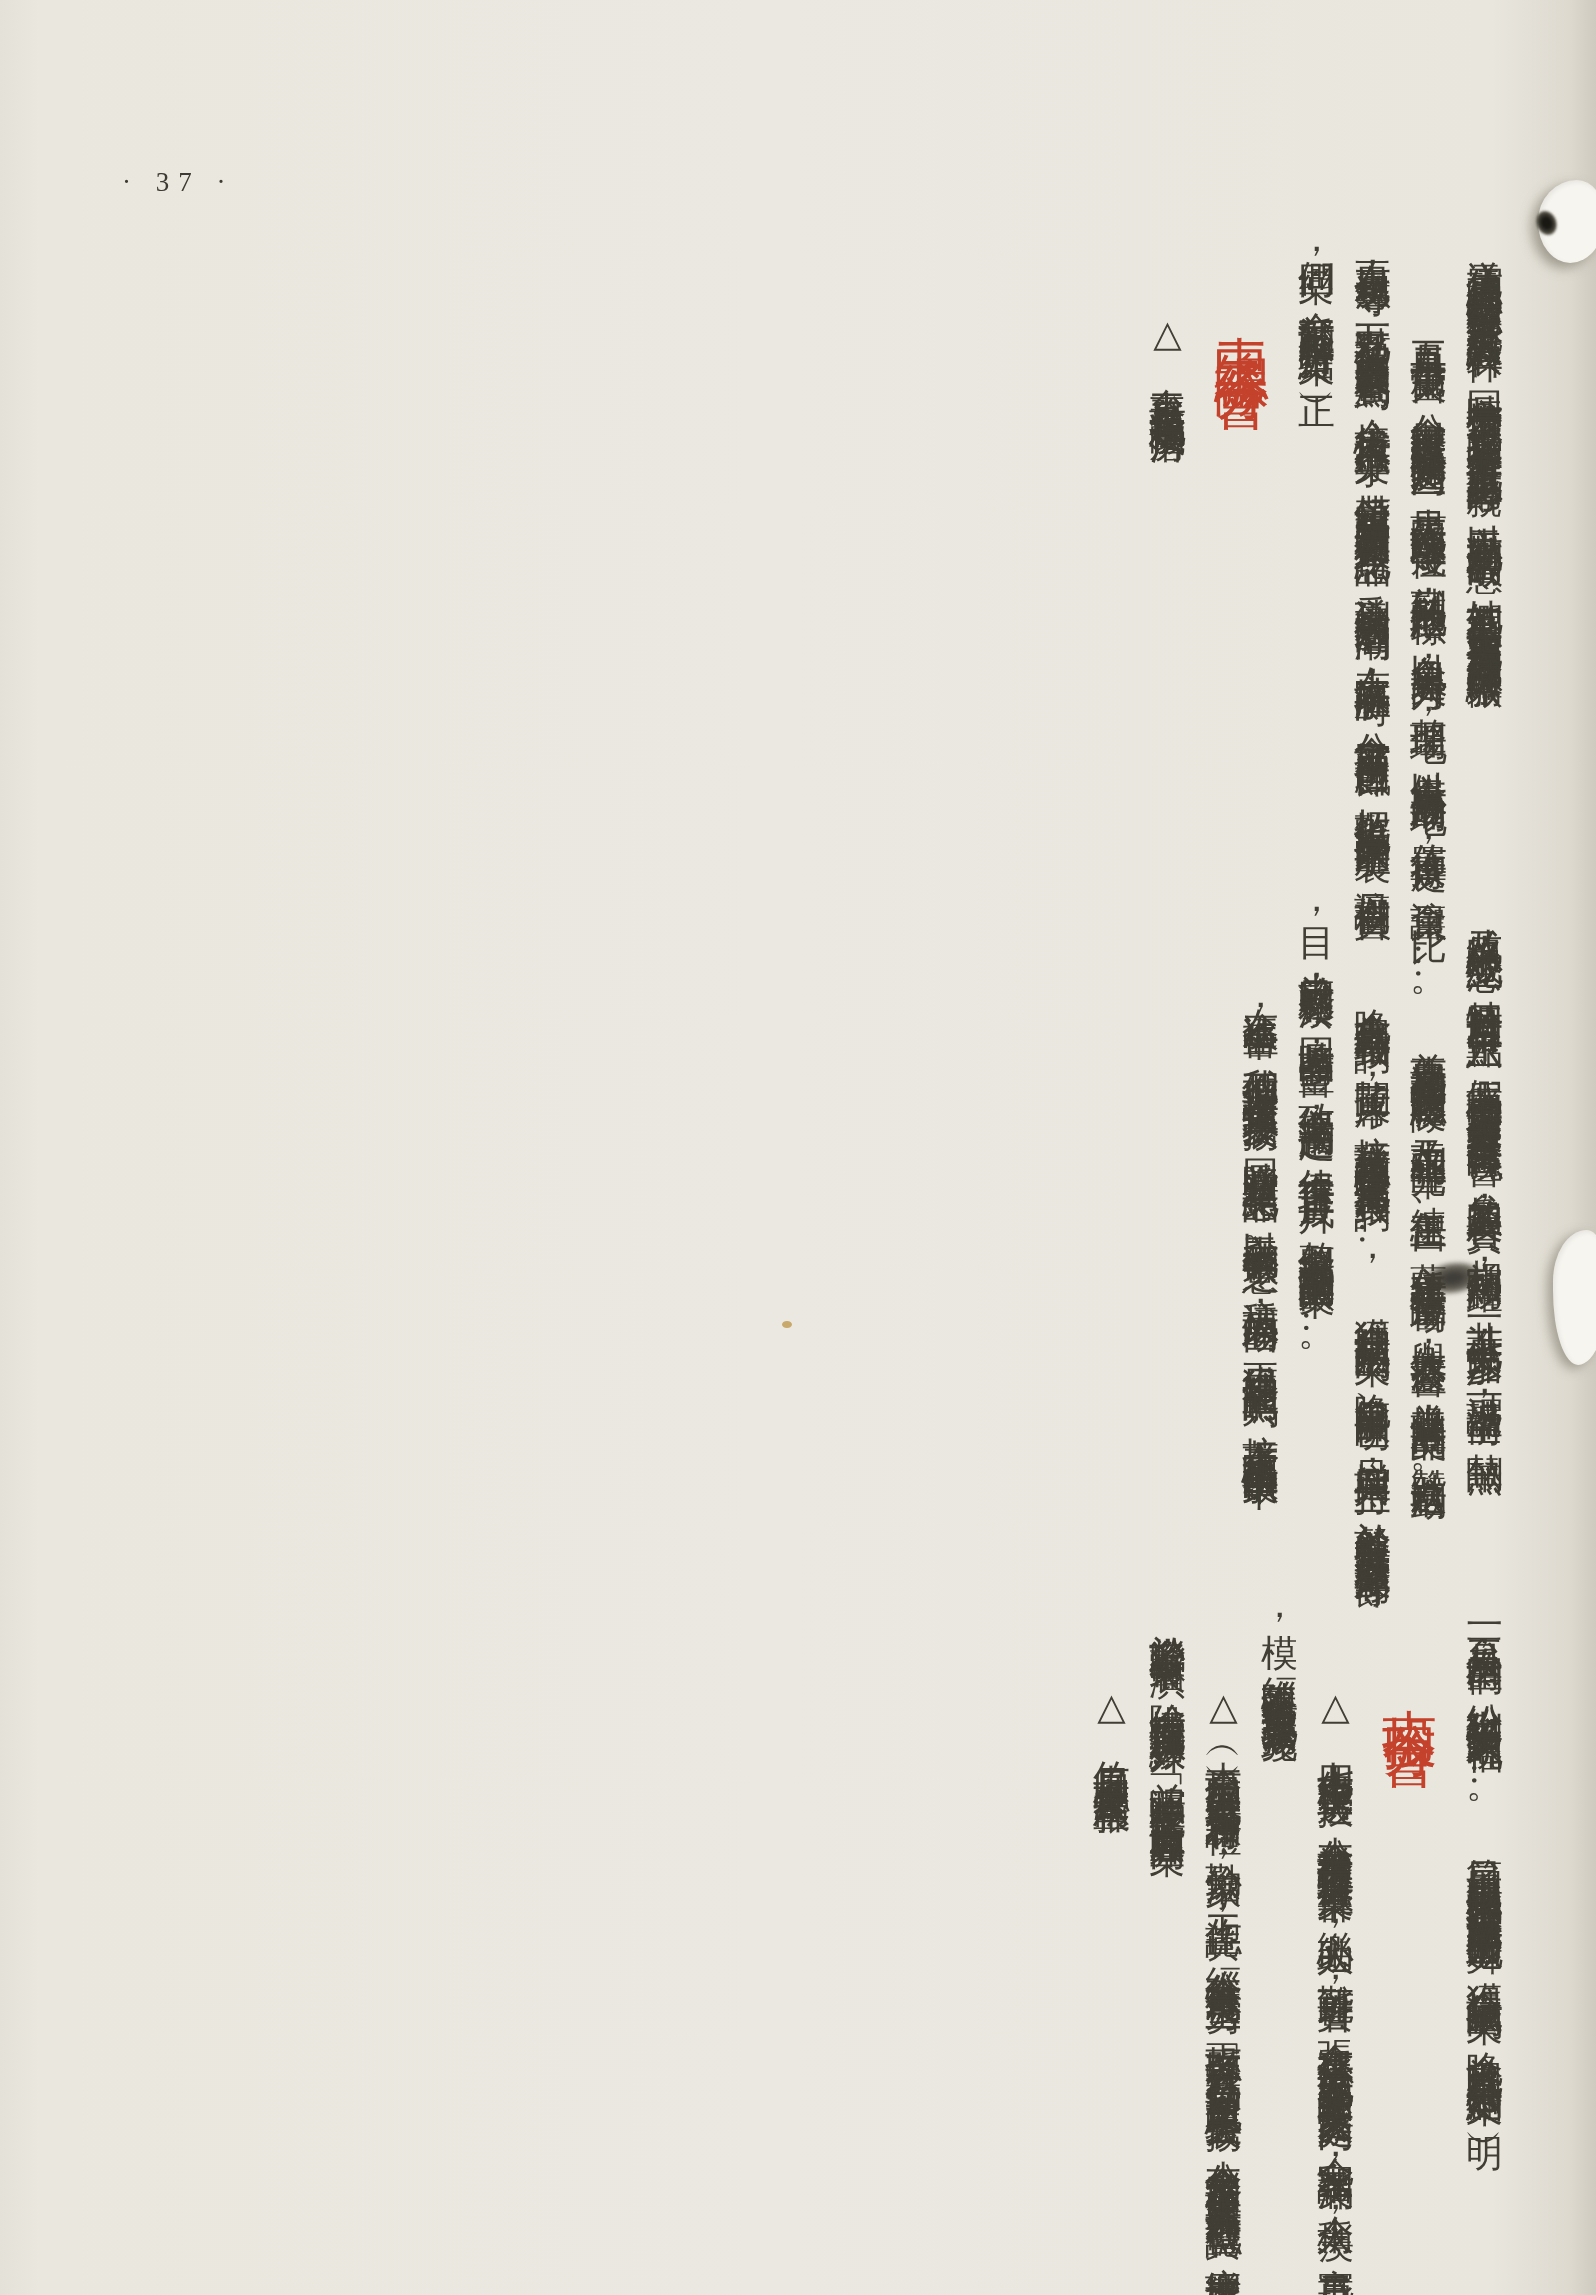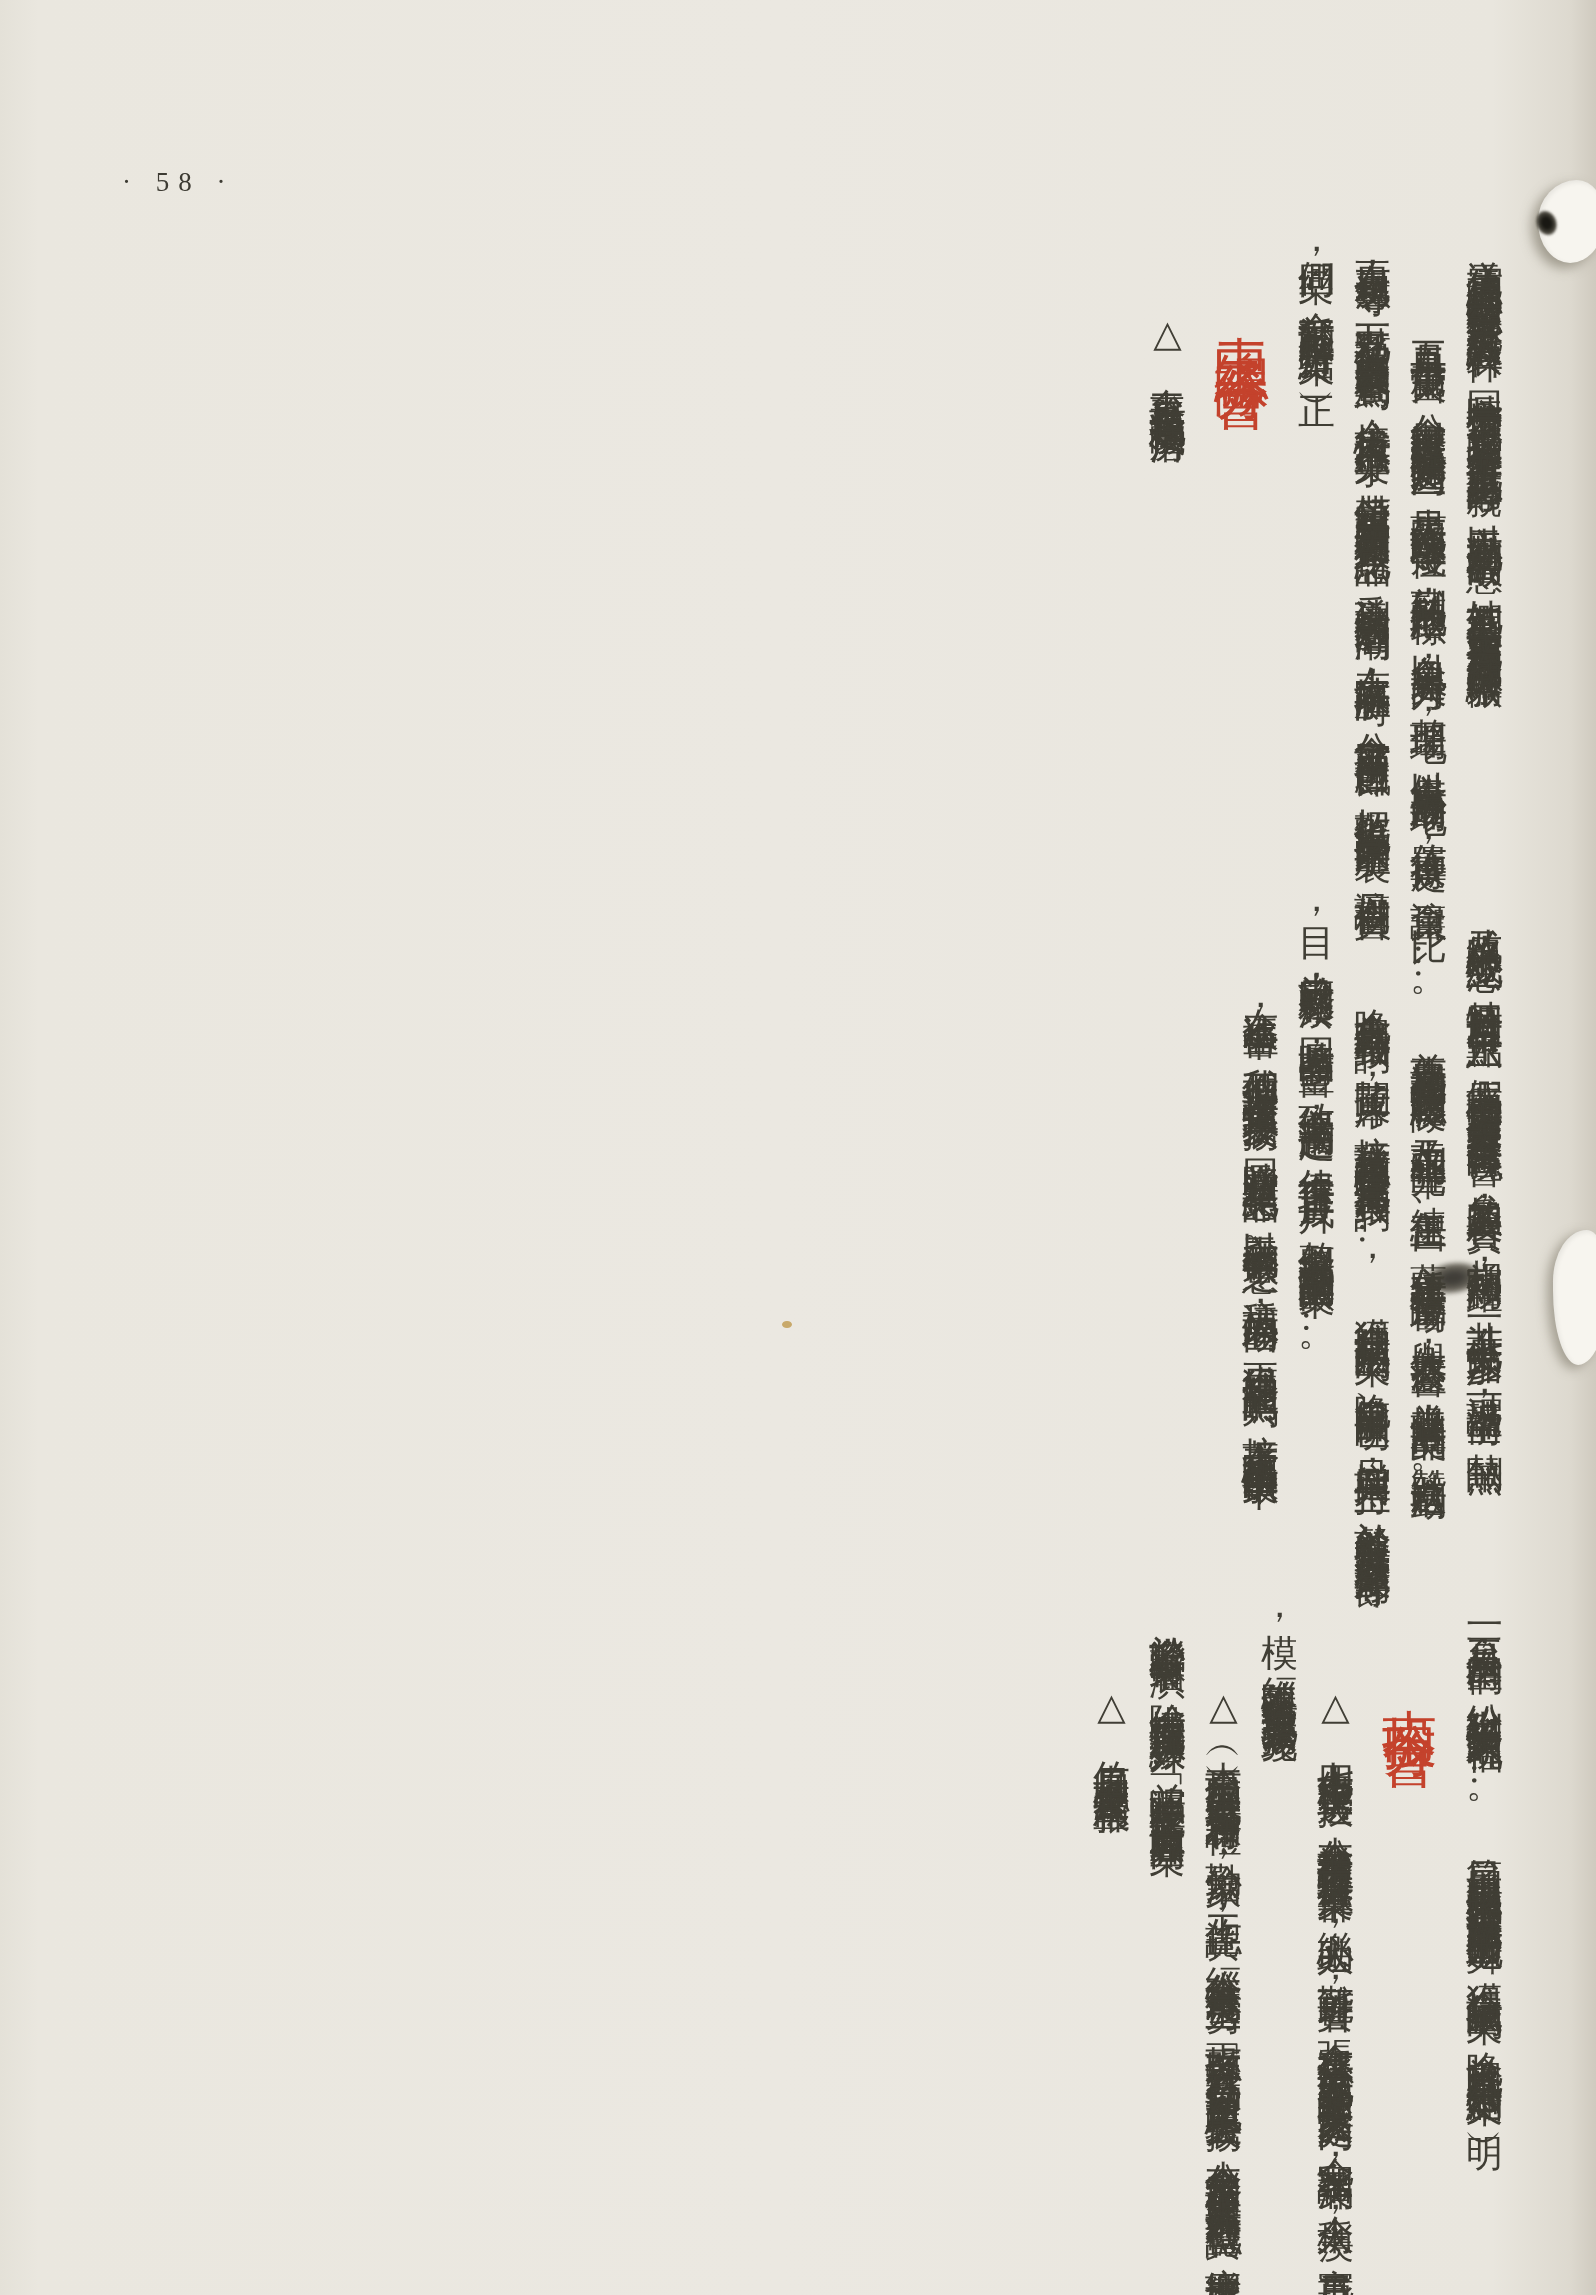--- a/index.html
+++ b/index.html
@@ -68,21 +68,21 @@
 <body>
 
 <div class="page">
 
   <div class="artifact punch-hole-top"></div>
   <div class="artifact ink-blot-top"></div>
   <div class="artifact smudge-middle"></div>
   <div class="artifact punch-hole-middle"></div>
   <div class="artifact fleck"></div>
 
-  <div class="page-number">· 58 ·</div>
+  <div class="page-number">· 37 ·</div>
 
   <section class="band band-top">
     <p>送電信總局陳總局長題贈「懿德可欽」鏡屏及高級緞質衣料一件，同時亦携帶價值二百元之禮品贈送本分會所有七十歲以上高齡母親，以表示對她們崇高的敬意，她們莫不爲自己子女參加電信服務行列而感榮耀與驕傲。</p>
     <p class="indent">五月十二日母親節當天，分會舉辦鯉魚潭森林遊樂區郊遊烤肉，一大早先頭部隊陳理事等幾位，就到目的地放路標，以免會員迷失方向，整理場地，以供會員有適舒的場地，佈置接待處，讓會員更有親切感等等，九點過後一波又一波的會員及眷屬駕到，令接待人員忙得不亦樂乎，帶領母親同乘者加贈母親們每人一份紀念品，爲達到烤肉郊遊的高潮，在大家填滿肚子時，分會穿揷了兩項遊戲節目，把歡笑也塡滿在大家的肚子裏，讓母親們會員們同樂，全部活動於下午一時卅分結束。（正）</p>
     <h2 class="band-heading">中三總隊分會</h2>
     <p class="indent">△台東工務站爲慶祝馬蘭機房落</p>
   </section>
 
   <section class="band band-middle">
     <p>成及線路中心成立紀念，特於四月廿四日下午六點正，假馬蘭機房前廣場舉行大聚餐曁春季慶生會自強晚會，參加的員工及貴賓，相當熱烈和踴躍，共計一百七十餘人參加，可謂盛況空前，熱鬧無比……。首先要感謝我們的大家長趙總隊長，及張副工程師光華，練主任正昌、藍主任建祺等長官蒞臨會場，與大伙共渡盛會，並提供豐富的獎品，贊助這次活動。</p>

